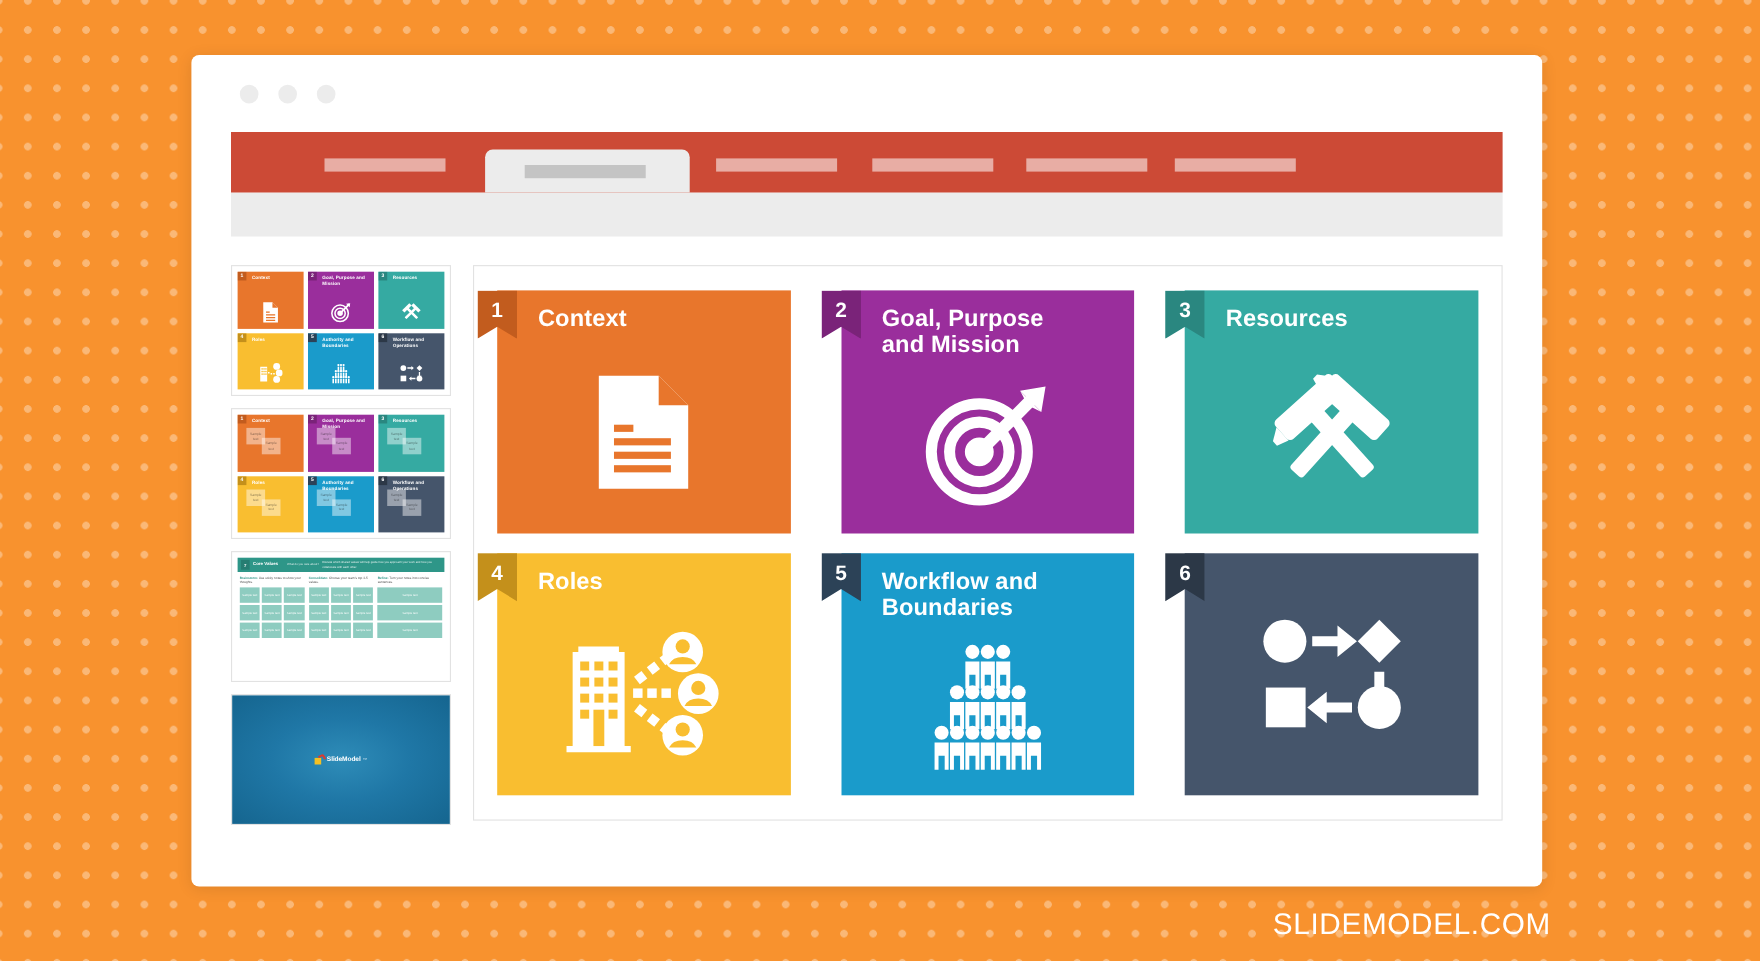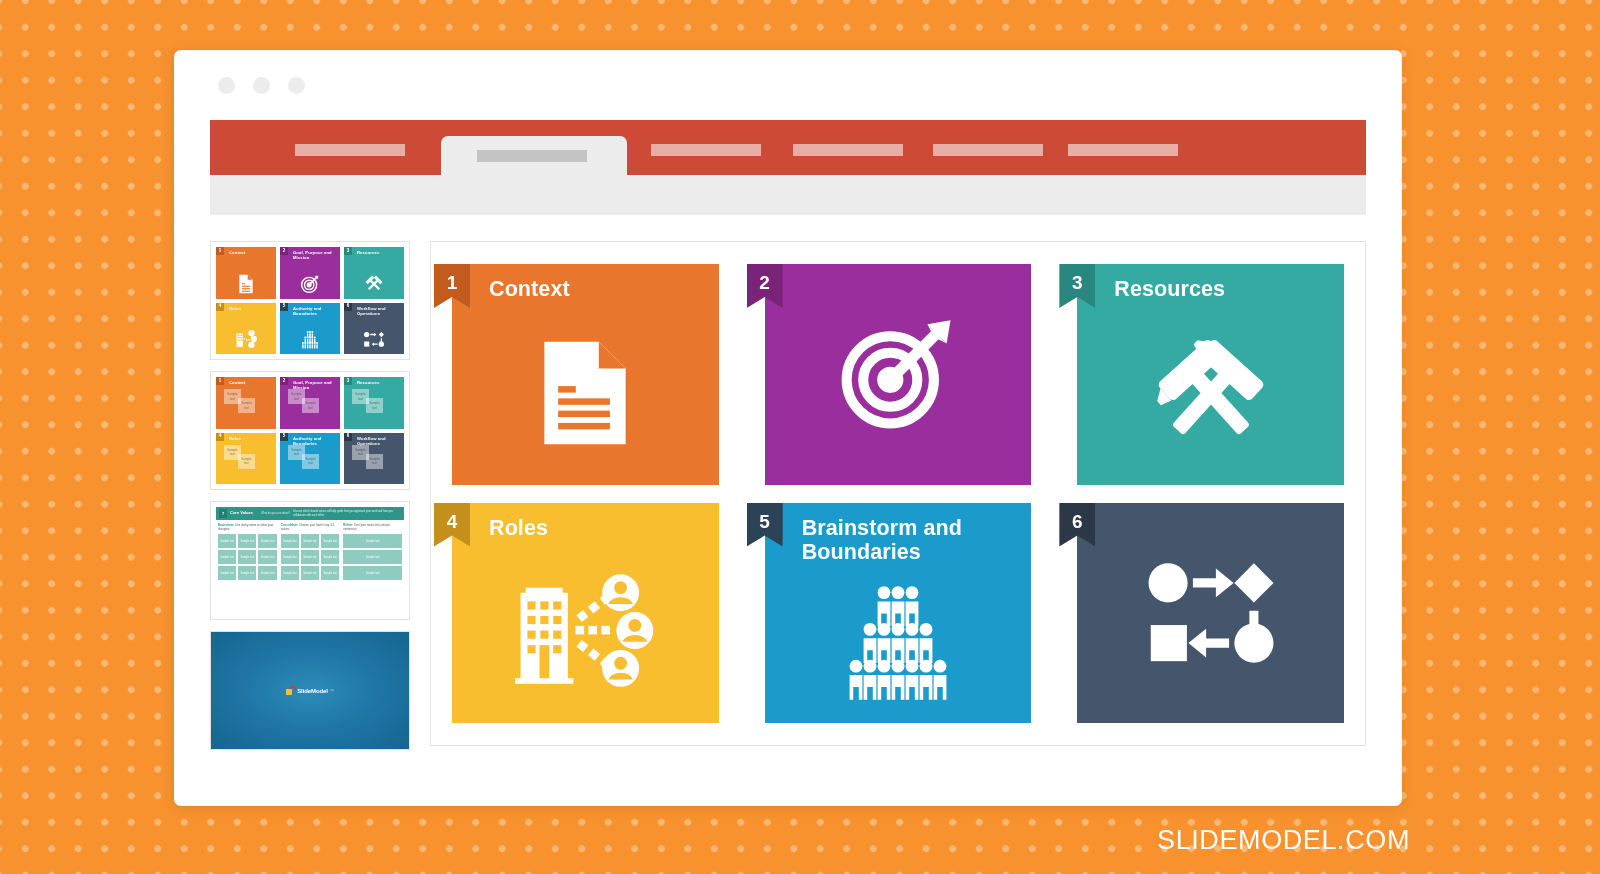--- a/index.html
+++ b/index.html
@@ -643,20 +643,22 @@
                 <rect x="5" y="18.6" width="13.5" height="1.7" fill="#E8762C"></rect>
                 <rect x="5" y="21.8" width="13.5" height="1.7" fill="#E8762C"></rect>
               </svg>
             </div>
           </div>
           <div class="tag" style="background:#C25C1E">1</div>
         </div>
 
         <div class="card">
           <div class="card-body" style="background:#9A2E9C">
+            <div class="card-title">Goal, Purpose
+and Mission</div>
             <div class="card-icon">
               <svg width="116" height="112" viewBox="0 0 30 29" fill="none" stroke="currentColor" stroke-width="2.6">
                 <circle cx="13" cy="16" r="11.3"></circle>
                 <circle cx="13" cy="16" r="7"></circle>
                 <circle cx="13" cy="16" r="2.6" fill="currentColor" stroke-width="1.6"></circle>
                 <path d="M13 16 L25.4 3.6" stroke-width="2.9"></path>
                 <path d="M22.6 1.6 L28.6 0.6 L27.6 6.6 L25.1 4.1 Z" fill="currentColor" stroke="none"></path>
                 <path d="M27.6 6.6 L22.6 1.6 L24.4 5 Z" fill="currentColor" stroke="none"></path>
               </svg>
             </div>
@@ -728,21 +730,21 @@
                 <rect x="18.1" y="18" width="2" height="2" transform="rotate(38 19.1 19)"></rect>
                 <rect x="20.8" y="20" width="2" height="2" transform="rotate(38 21.8 21)"></rect>
               </svg>
             </div>
           </div>
           <div class="tag" style="background:#C4901B">4</div>
         </div>
 
         <div class="card">
           <div class="card-body" style="background:#1A9BCB">
-            <div class="card-title">Brainstorm and
+            <div class="card-title">Workflow and
 Boundaries</div>
             <div class="card-icon">
               <svg width="128" height="122" viewBox="0 0 32 30" fill="currentColor">
                 <g>
                   <circle cx="12.5" cy="2.4" r="1.6"></circle>
                     <path d="M10.9 4.6h3.2v6.2h-0.9v-3.2h-1.4v3.2h-0.9z"></path>
                   <circle cx="16" cy="2.4" r="1.6"></circle>
                     <path d="M14.4 4.6h3.2v6.2h-0.9v-3.2h-1.4v3.2h-0.9z"></path>
                   <circle cx="19.5" cy="2.4" r="1.6"></circle>
                     <path d="M17.9 4.6h3.2v6.2h-0.9v-3.2h-1.4v3.2h-0.9z"></path>

